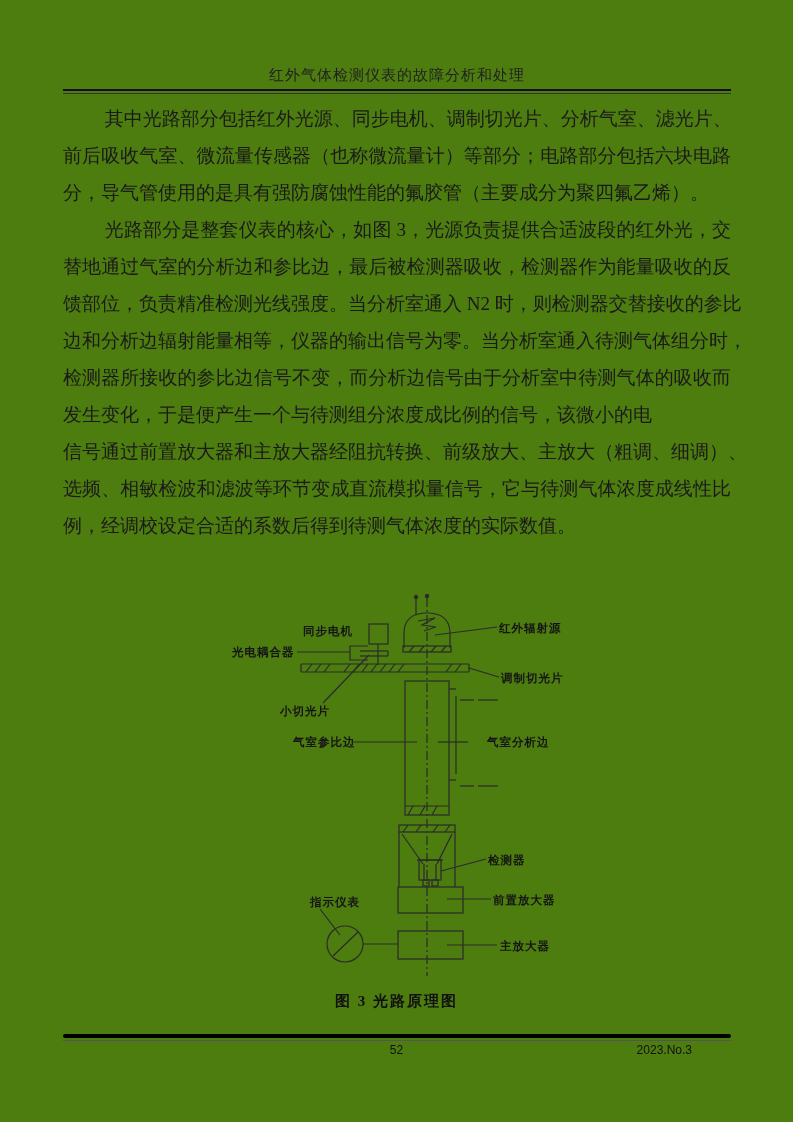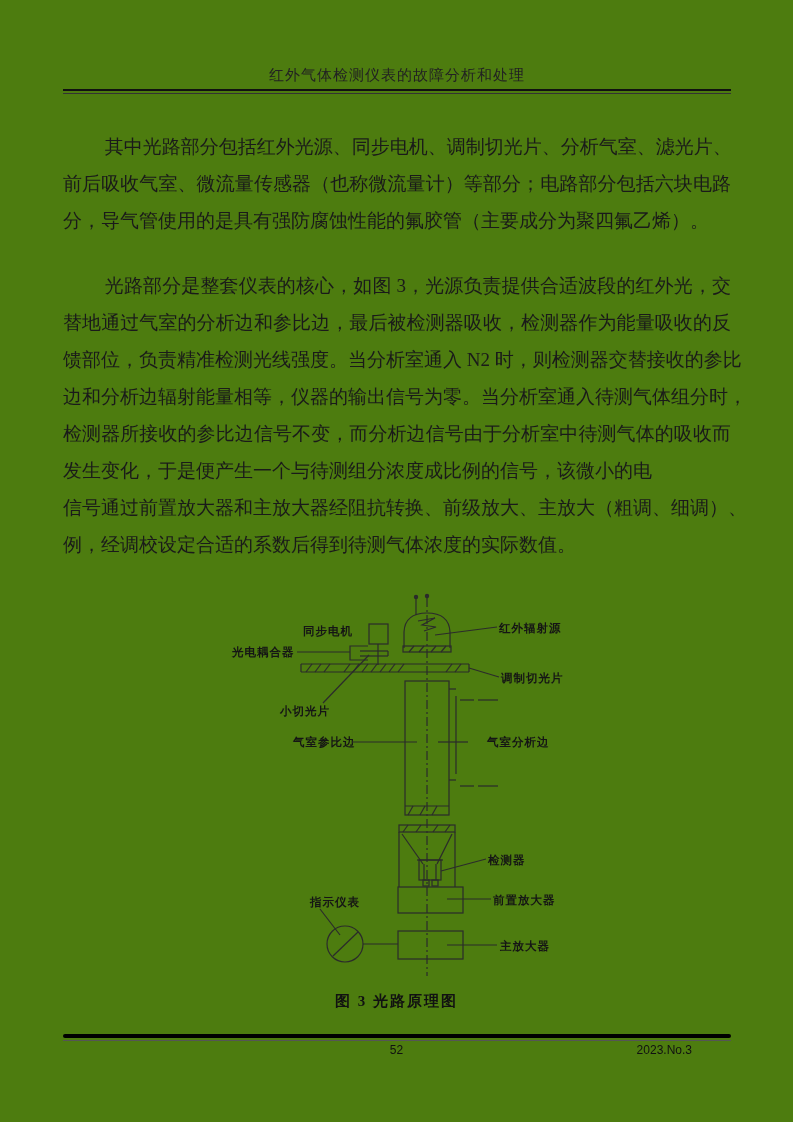--- a/index.html
+++ b/index.html
@@ -15,21 +15,21 @@
   }
   .rule-thick{position:absolute;left:63px;width:668px;height:2px;background:#111;}
   .rule-thin{position:absolute;left:63px;width:668px;height:1px;background:#333;}
   
   .body-text{
     position:absolute;top:100px;left:63px;width:668px;
     font-size:19px;line-height:37px;
   }
   .line{white-space:nowrap;text-align:justify;text-align-last:justify;}
   .line.short{text-align-last:left;}
-  .line.indent{text-indent:2.2em;margin-top:28px;}
+  .line.indent{text-indent:2.2em;}
   
   #figure-svg{position:absolute;left:220px;top:588px;}
   #figure-svg line,#figure-svg path,#figure-svg rect,#figure-svg polyline,#figure-svg circle{
     stroke:#2b2b2b;stroke-width:1.2;fill:none;
   }
   #figure-svg .dot{fill:#2b2b2b;stroke:none;}
   #figure-svg text{
     stroke:none;fill:#151515;font-family:"Liberation Sans","DejaVu Sans",sans-serif;
     font-size:11.5px;font-weight:bold;letter-spacing:1px;
   }
@@ -62,20 +62,21 @@
     <div class="line indent">其中光路部分包括红外光源、同步电机、调制切光片、分析气室、滤光片、</div>
     <div class="line">前后吸收气室、微流量传感器（也称微流量计）等部分；电路部分包括六块电路</div>
     <div class="line short">分，导气管使用的是具有强防腐蚀性能的氟胶管（主要成分为聚四氟乙烯）。</div>
     <div class="line indent">光路部分是整套仪表的核心，如图 3，光源负责提供合适波段的红外光，交</div>
     <div class="line">替地通过气室的分析边和参比边，最后被检测器吸收，检测器作为能量吸收的反</div>
     <div class="line">馈部位，负责精准检测光线强度。当分析室通入 N2 时，则检测器交替接收的参比</div>
     <div class="line">边和分析边辐射能量相等，仪器的输出信号为零。当分析室通入待测气体组分时，</div>
     <div class="line">检测器所接收的参比边信号不变，而分析边信号由于分析室中待测气体的吸收而</div>
     <div class="line short">发生变化，于是便产生一个与待测组分浓度成比例的信号，该微小的电</div>
     <div class="line">信号通过前置放大器和主放大器经阻抗转换、前级放大、主放大（粗调、细调）、</div>
+    <div class="line">选频、相敏检波和滤波等环节变成直流模拟量信号，它与待测气体浓度成线性比</div>
     <div class="line short">例，经调校设定合适的系数后得到待测气体浓度的实际数值。</div>
   </div>
 
   <svg id="figure-svg" width="400" height="400" viewBox="0 0 400 400">
 
     <line x1="207" y1="10" x2="207" y2="388" stroke-dasharray="9 3 2 3"></line>
 
     <g>
       <circle class="dot" cx="196" cy="9" r="2.2"></circle>
       <circle class="dot" cx="207" cy="8" r="2.2"></circle>

